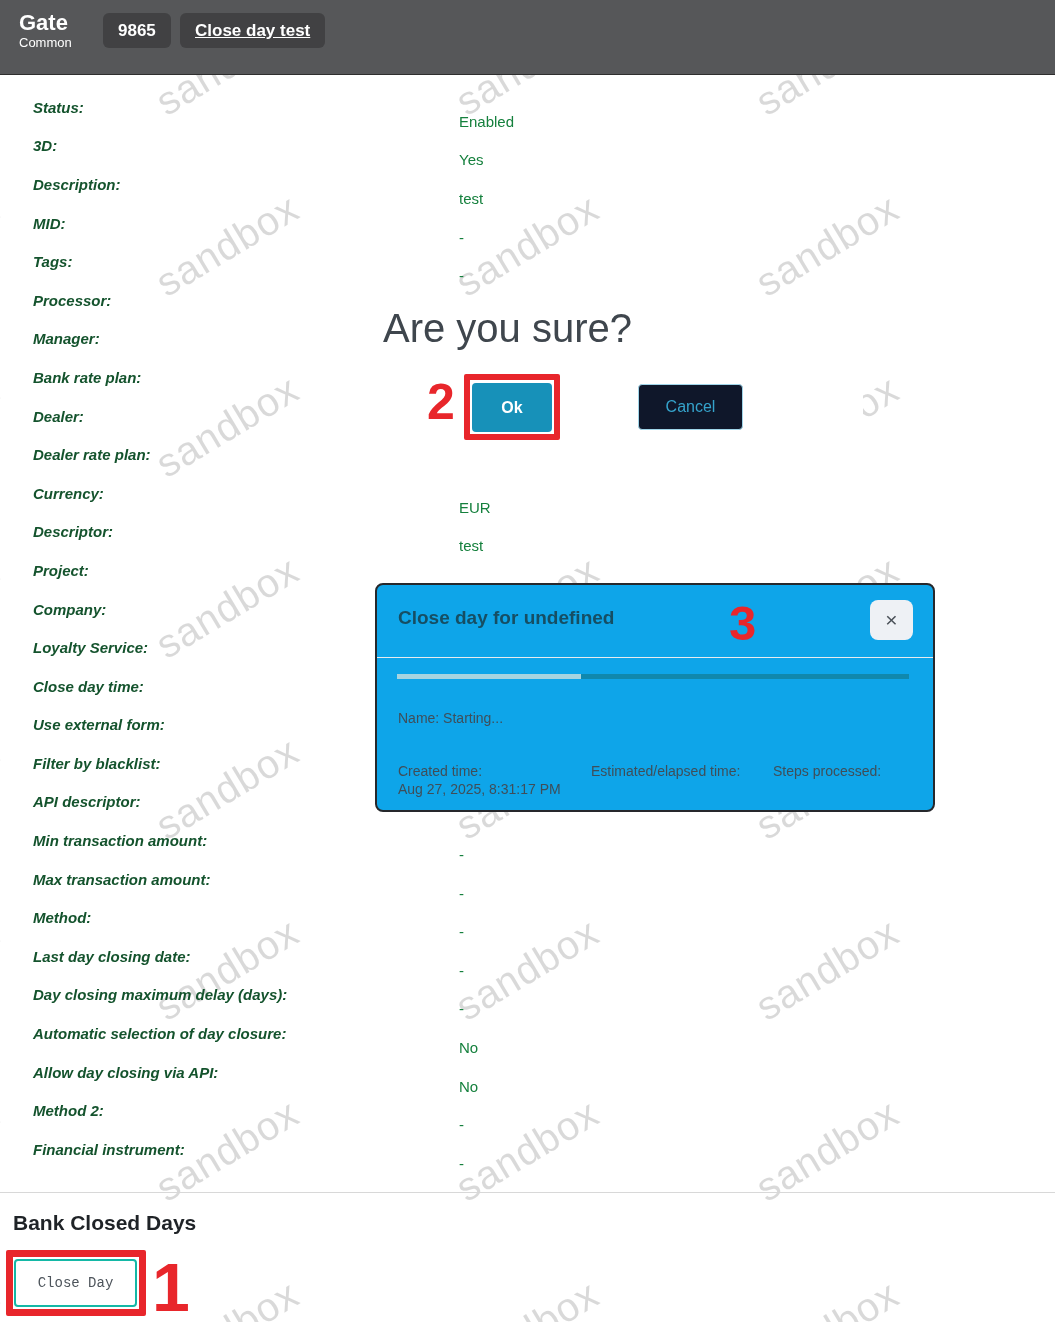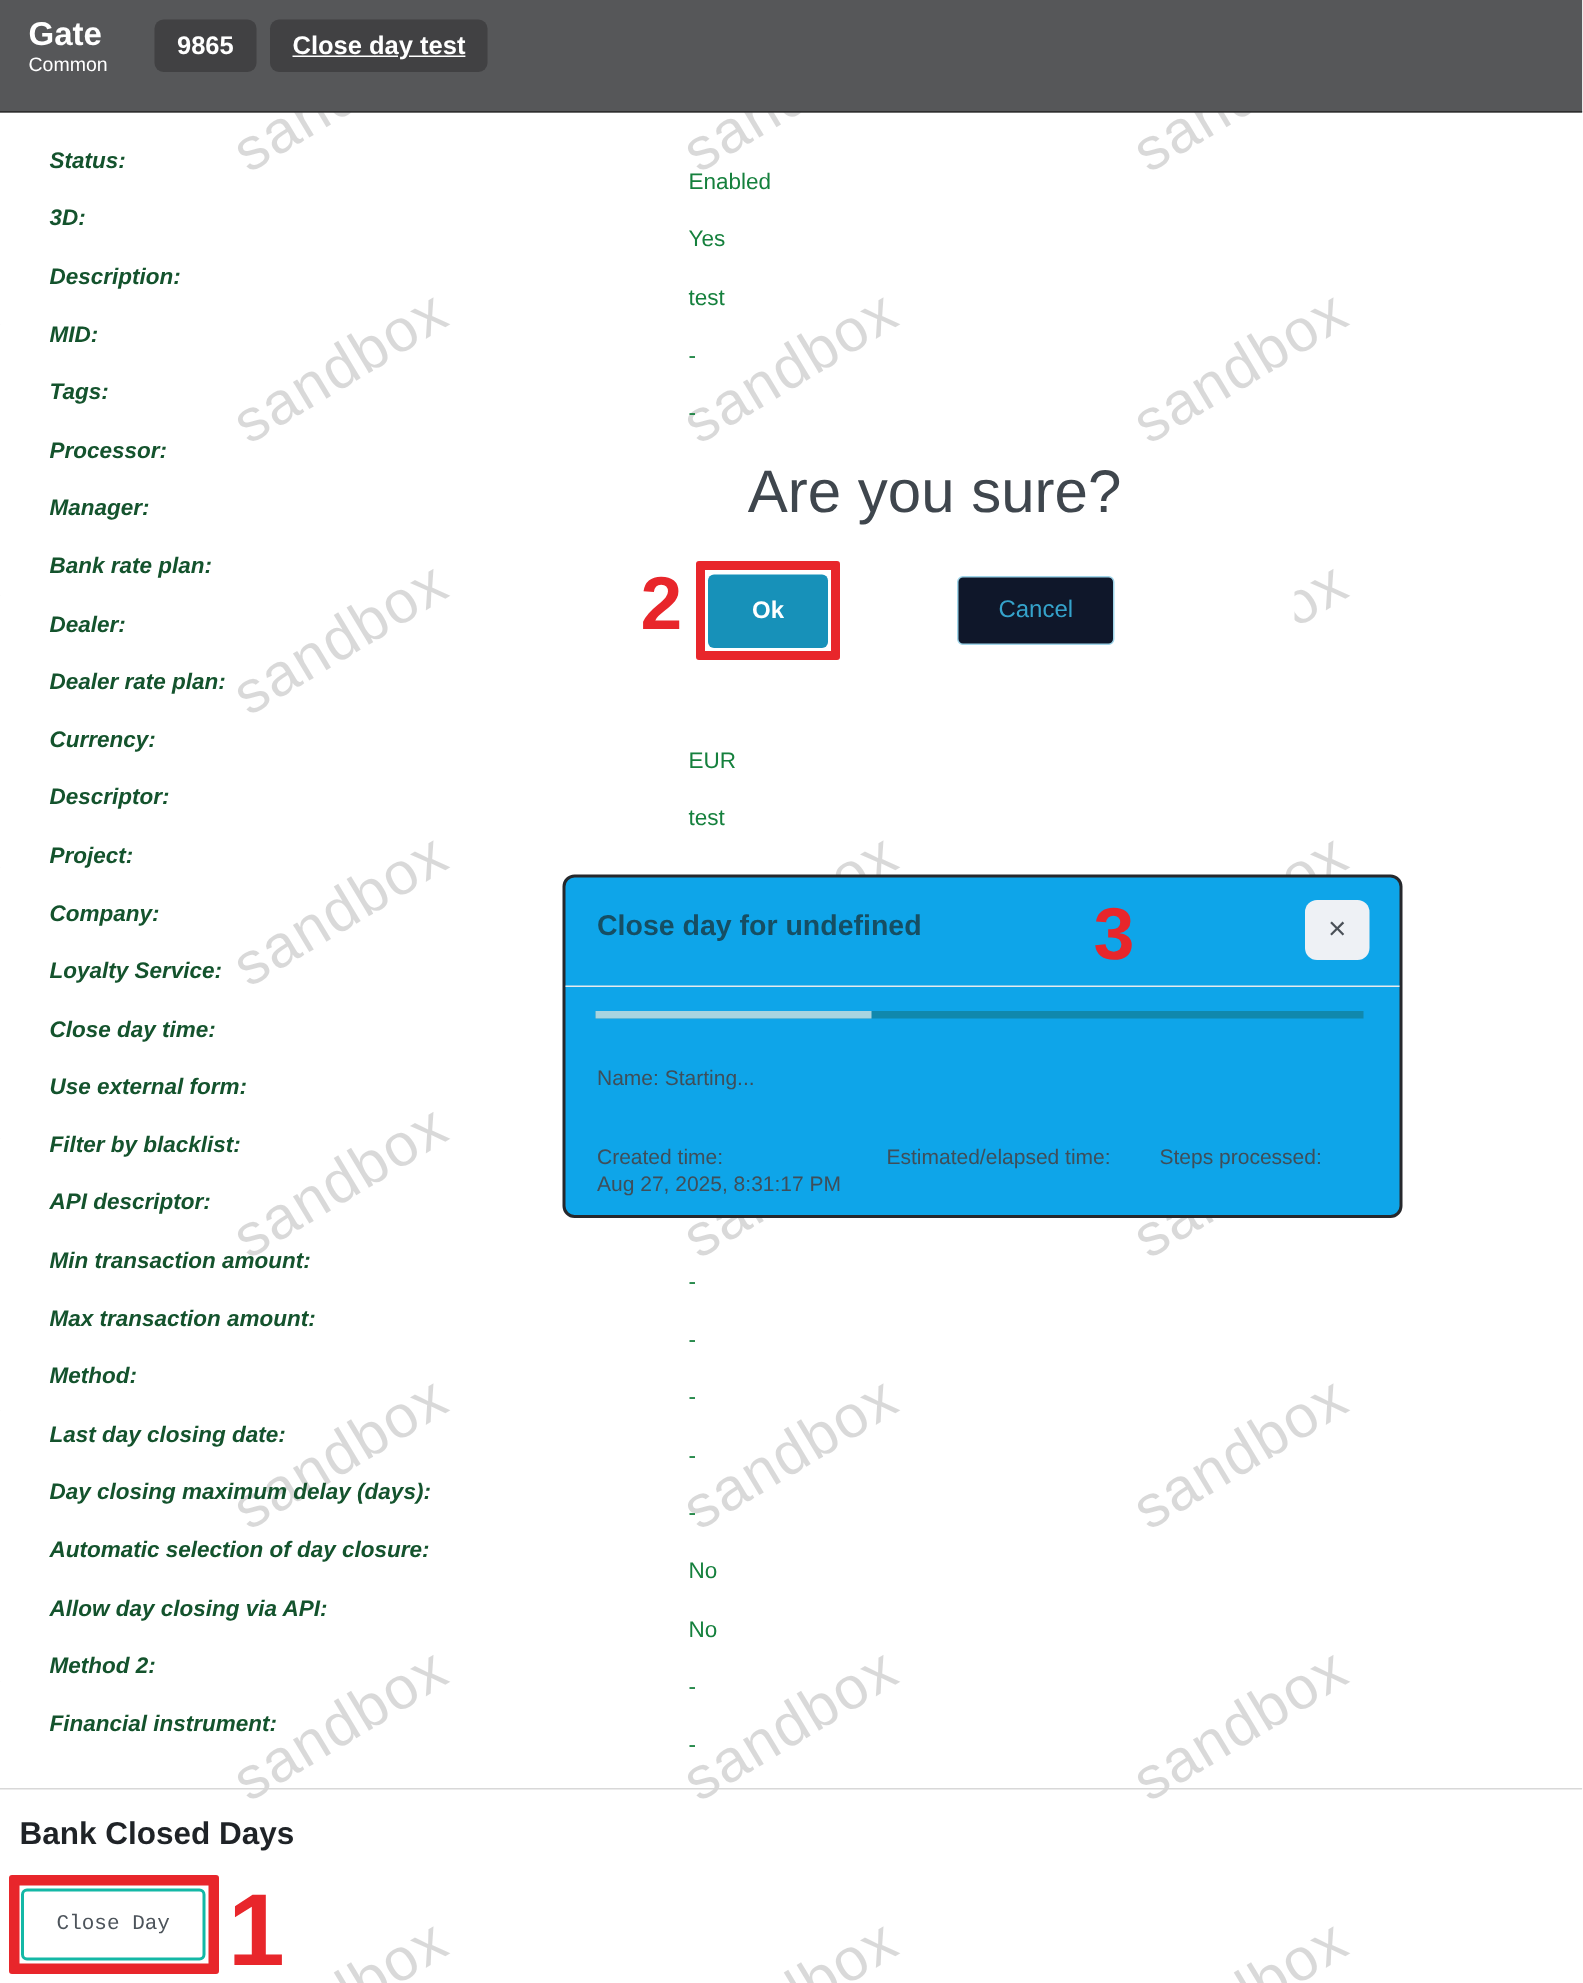--- a/index.html
+++ b/index.html
@@ -23,21 +23,21 @@
   .badge-link{left:180px;text-decoration:underline;cursor:pointer;}
 
   
   .details{position:absolute;left:33px;top:88px;right:0;z-index:2;}
   .detail-row{height:38.6px;display:flex;align-items:center;font-size:15px;}
   .detail-label{width:426px;font-weight:bold;color:#14532d;font-style:italic;}
   .detail-value{color:#15803d;margin-top:28px;}
 
   
   .confirm{position:absolute;left:383px;top:296px;width:480px;height:180px;background:#fff;z-index:5;}
-  .confirm-title{position:absolute;left:0;right:0;top:10px;text-align:center;font-size:40px;color:#3f464d;}
+  .confirm-title{position:absolute;left:0;right:0;top:10px;font-size:40px;color:#3f464d;}
   .btn-ok{position:absolute;left:89px;top:87px;width:80px;height:49px;background:#1791b9;border:none;
           border-radius:4px;color:#fff;font-size:16px;font-weight:bold;font-family:inherit;cursor:pointer;}
   .btn-cancel{position:absolute;left:255px;top:88px;width:105px;height:46px;background:#0f172a;
           border:1px solid #a0d5e9;border-radius:4px;color:#35a3cb;font-size:16px;font-family:inherit;cursor:pointer;}
 
   
   .modal{position:absolute;left:375px;top:583px;width:560px;height:229px;box-sizing:border-box;
          background:#0ea5e9;border:2px solid #26282c;border-radius:8px;z-index:6;}
   .modal-title{position:absolute;left:21px;top:22px;font-size:19px;font-weight:bold;color:#164e63;}
   .modal-close{position:absolute;right:20px;top:15px;width:43px;height:40px;background:#eef1f5;border:none;

